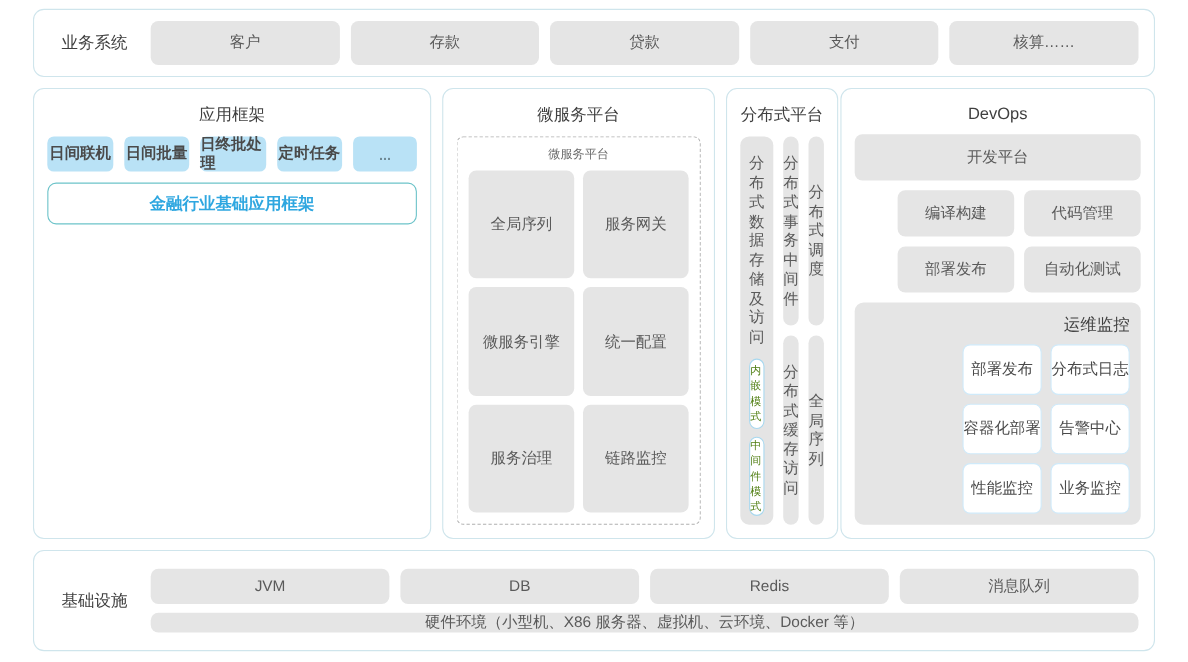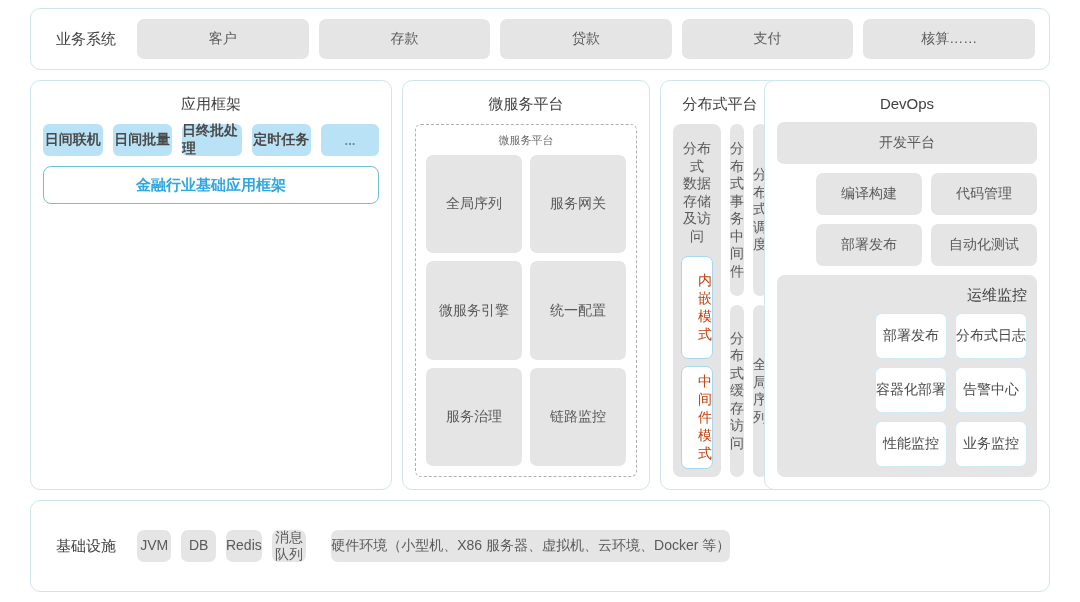--- a/index.html
+++ b/index.html
@@ -51,21 +51,21 @@
     background: #b9e2f6;
     border-radius: 6px;
     display: flex; align-items: center; justify-content: center;
     color: #4a4a4a; font-size: 14px;
   }
   .chip-white-blue {
     background: #ffffff;
     border: 1.5px solid #a8d8ef;
     border-radius: 7px;
     display: flex; align-items: center; justify-content: center;
-    color: #c2410c; font-size: 14px; padding-left: 16px;
+    color: #4d7c0f; font-size: 10px;
   }
 
   
   .row-business {
     height: 62px;
     display: flex; align-items: center;
     padding: 0 14px;
     gap: 10px;
     flex: none;
   }
@@ -168,24 +168,24 @@
   }
 
   
   .row-infra {
     flex: none;
     height: 92px;
     display: flex; align-items: center;
     padding: 0 14px; gap: 10px;
   }
   .row-infra .side-label { width: 82px; flex: none; text-align: center; font-size: 15px; color:#3f3f3f; }
-  .infra-body { flex: 1; display: flex; flex-direction: row; gap: 25px; }
+  .infra-body { flex: 1; display: flex; flex-direction: column; gap: 8px; }
   .infra-top { display: flex; gap: 10px; height: 32px; }
   .infra-top .chip { flex: 1; }
-  .infra-hw { height: 32px; }
+  .infra-hw { height: 18px; }
 </style>
 </head>
 <body>
 
 <div class="page">
 
   <div class="outer-frame row-business">
     <div class="side-label">业务系统</div>
     <div class="chips">
       <div class="chip">客户</div>

